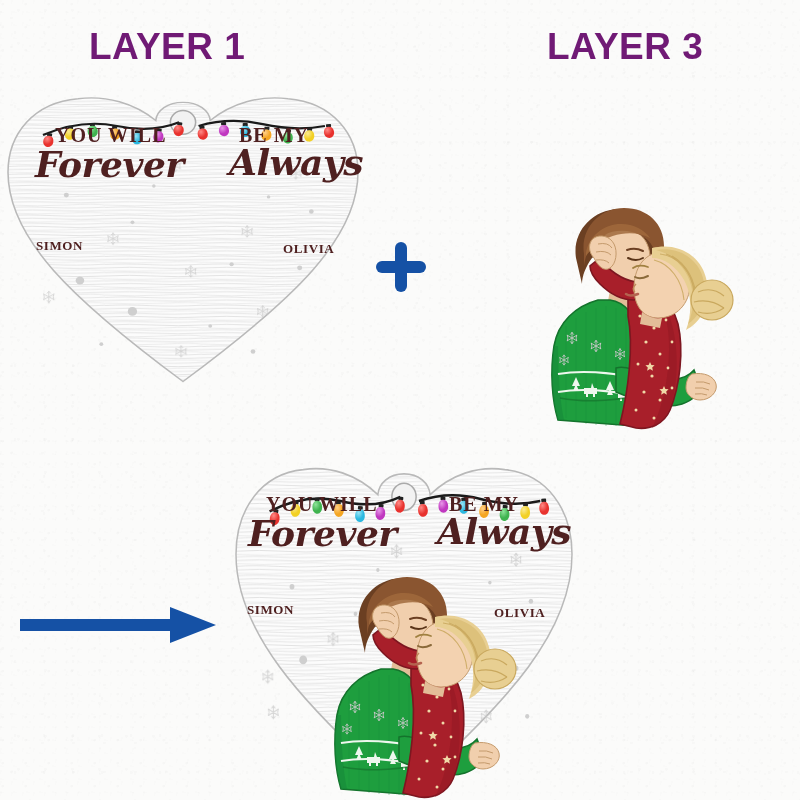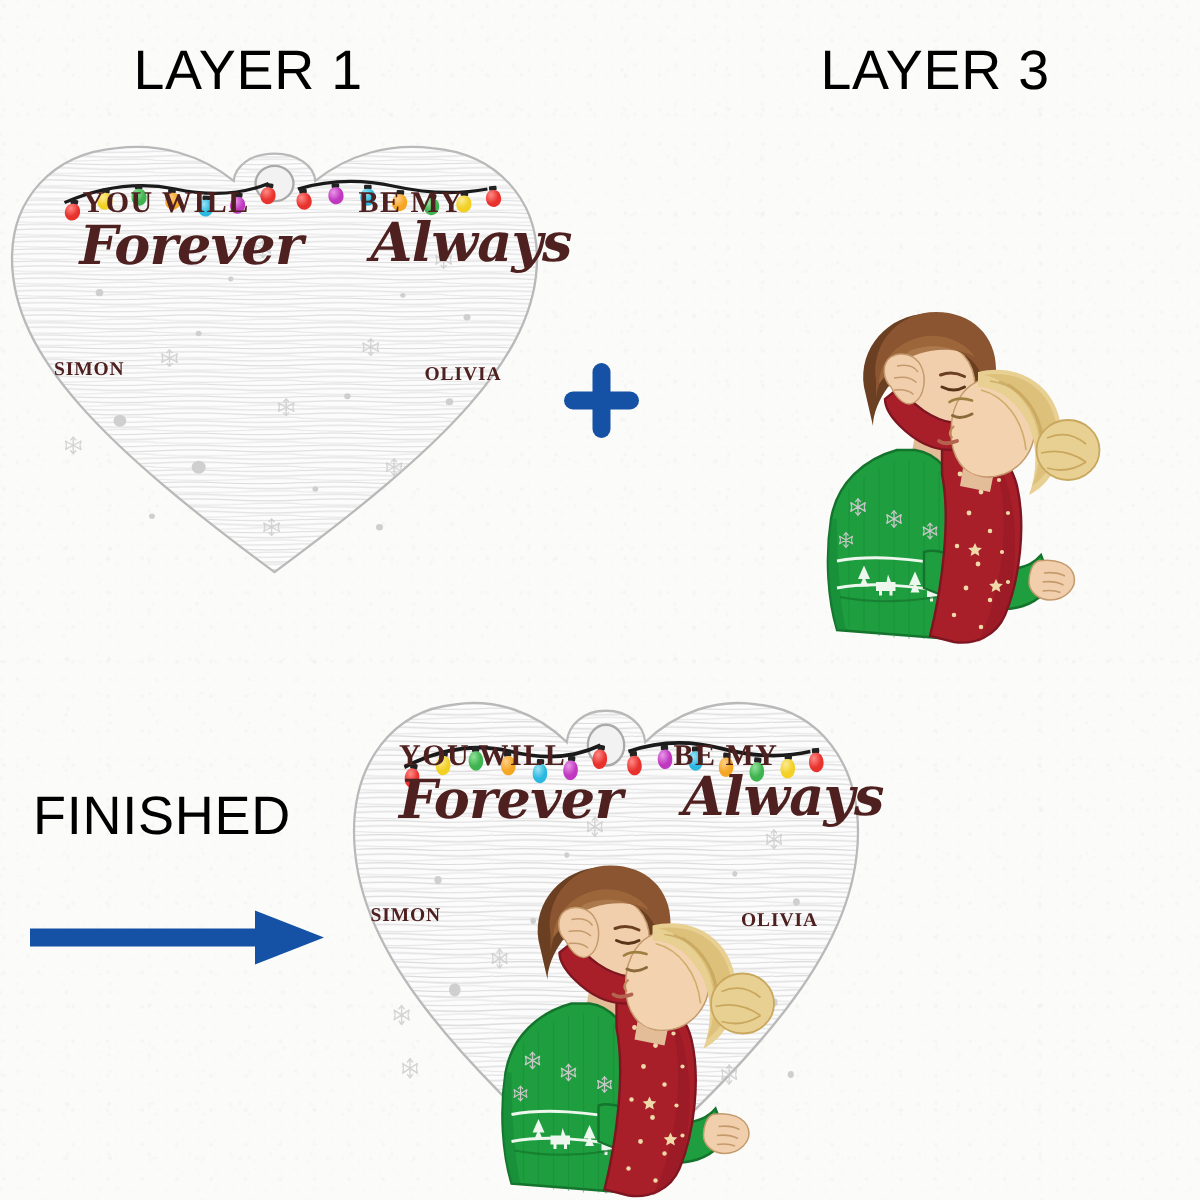--- a/index.html
+++ b/index.html
@@ -17,37 +17,37 @@
       radial-gradient(circle at 68% 31%, rgba(0,0,0,.020) 0 1.3px, transparent 1.7px),
       radial-gradient(circle at 85% 77%, rgba(0,0,0,.016) 0 1.0px, transparent 1.4px),
       radial-gradient(circle at 52% 88%, rgba(0,0,0,.020) 0 1.2px, transparent 1.6px),
       linear-gradient(115deg, rgba(0,0,0,.012) 0 2px, transparent 2px 7px),
       linear-gradient(25deg, rgba(0,0,0,.010) 0 2px, transparent 2px 9px);
     background-size:23px 23px,31px 29px,27px 33px,35px 26px,29px 37px,11px 11px,13px 13px;
     opacity:.85;
   }
 
   .label{
-    position:absolute;color:#000000;font-weight:normal;
+    position:absolute;color:#701a75;font-weight:bold;
     letter-spacing:.5px;line-height:1.0;white-space:nowrap;
   }
   #layer1-label{left:89px;top:28px;font-size:37px;}
   #layer2-label{left:547px;top:28px;font-size:37px;}
   #finished-label{left:22px;top:525px;font-size:36px;line-height:1.06;}
 
   #plus-icon{position:absolute;left:372px;top:238px;width:58px;height:58px;}
   #arrow-icon{position:absolute;left:20px;top:604px;width:196px;height:42px;}
 
   
   .ornament{position:absolute;}
   .heart-svg{position:absolute;inset:0;width:100%;height:100%;overflow:visible;}
 
   .orn-text{position:absolute;color:#4f2020;white-space:nowrap;pointer-events:none;}
   .caps{font-family:"Liberation Serif",serif;font-weight:bold;letter-spacing:1px;text-align:center;}
-  .script{font-family:"DejaVu Serif",serif;font-style:italic;font-weight:bold;letter-spacing:-.5px;margin-left:18px;}
+  .script{font-family:"DejaVu Serif",serif;font-style:italic;font-weight:bold;letter-spacing:-.5px;}
   .nametag{font-family:"Liberation Serif",serif;font-weight:bold;letter-spacing:.6px;text-align:center;}
 
   
   #l1 .t-youwill{left:47px;top:38px;font-size:20px;}
   #l1 .t-bemy{left:231px;top:38px;font-size:20px;}
   #l1 .t-forever{left:27px;top:57px;font-size:36px;}
   #l1 .t-always{left:221px;top:55px;font-size:36px;}
   #l1 .t-simon{left:28px;top:152px;font-size:13px;}
   #l1 .t-olivia{left:275px;top:155px;font-size:13px;}
 
@@ -117,21 +117,20 @@
       <path d="M-5.2,-3 l0.5,2.5 M5.2,3 l-0.5,-2.5 M-5.2,3 l0.5,-2.5 M5.2,-3 l-0.5,2.5"></path>
     </g>
   </defs>
 </svg>
 
 <div id="paper-texture"></div>
 
 <div class="label" id="layer1-label">LAYER 1</div>
 <div class="label" id="layer2-label">LAYER 3</div>
 <div class="label" id="finished-label">
-  <div>FINISHED</div>
 </div>
 
 <svg id="plus-icon" viewBox="0 0 58 58">
   <rect x="23" y="4" width="12" height="50" rx="6" fill="#1551a5"></rect>
   <rect x="4" y="23" width="50" height="12" rx="6" fill="#1551a5"></rect>
 </svg>
 
 <svg id="arrow-icon" viewBox="0 0 196 42">
   <rect x="0" y="15" width="155" height="12" fill="#1551a5"></rect>
   <path d="M150,3 L196,21 L150,39 Z" fill="#1551a5"></path>

